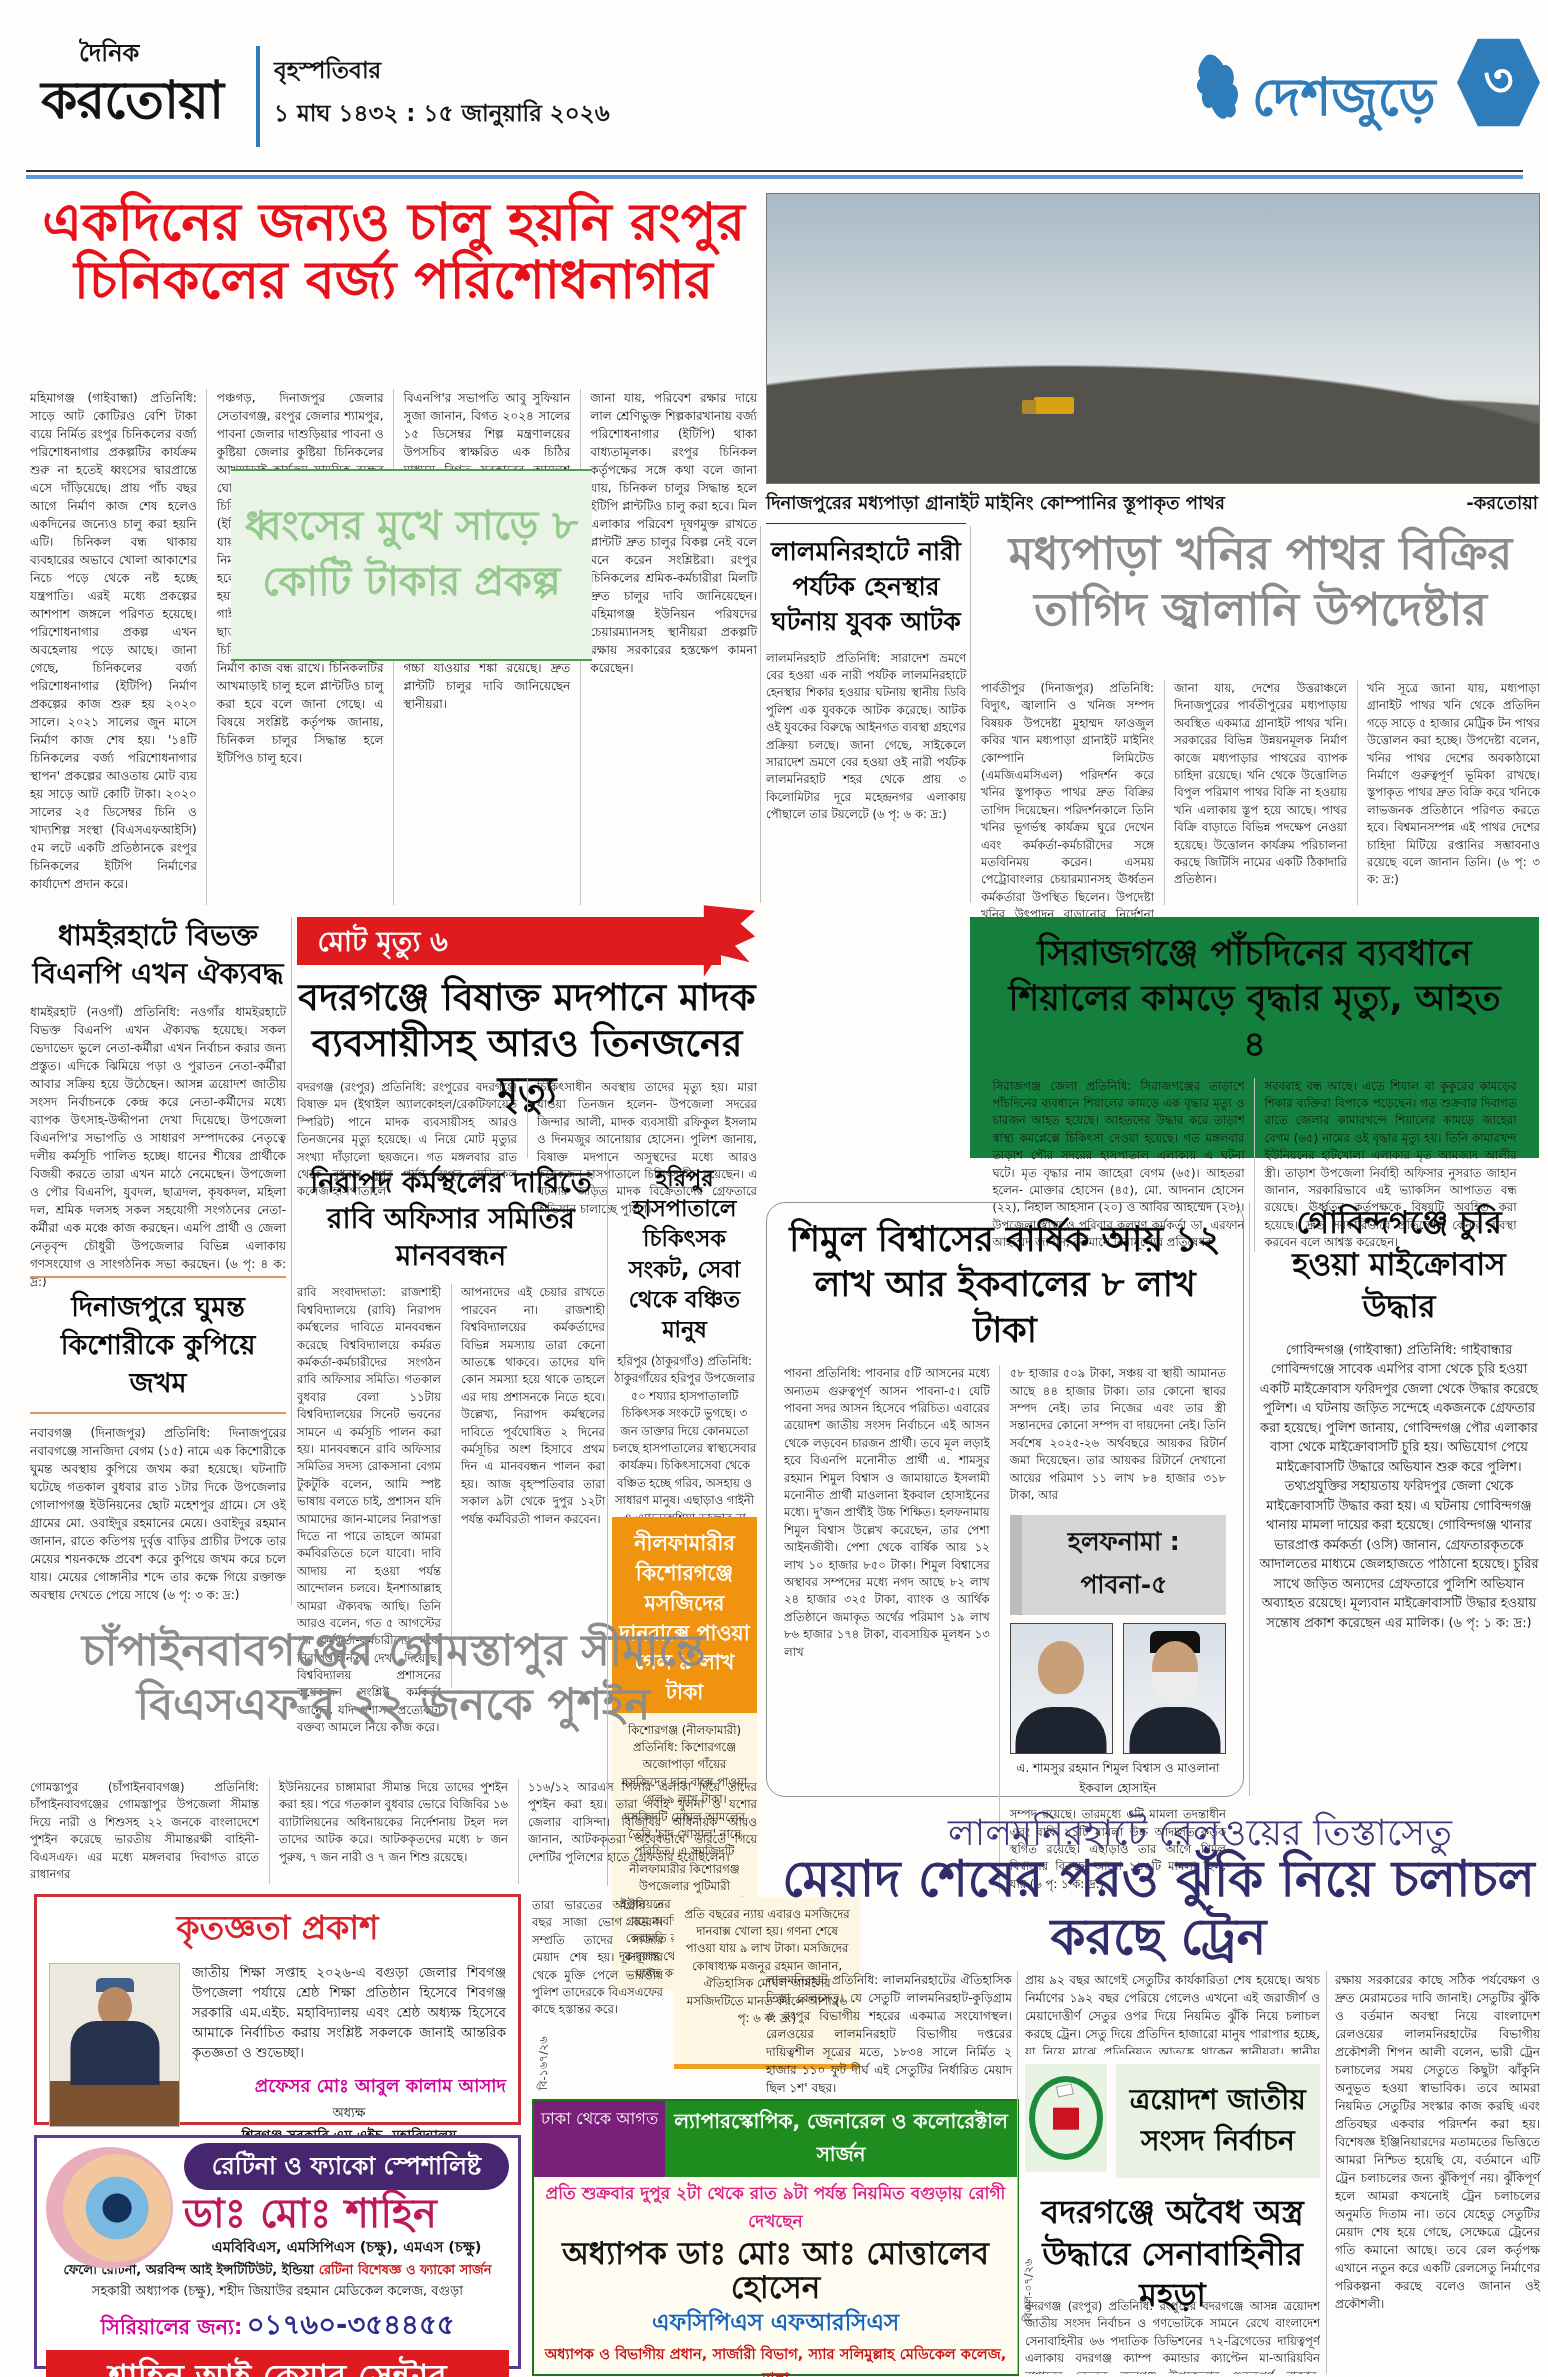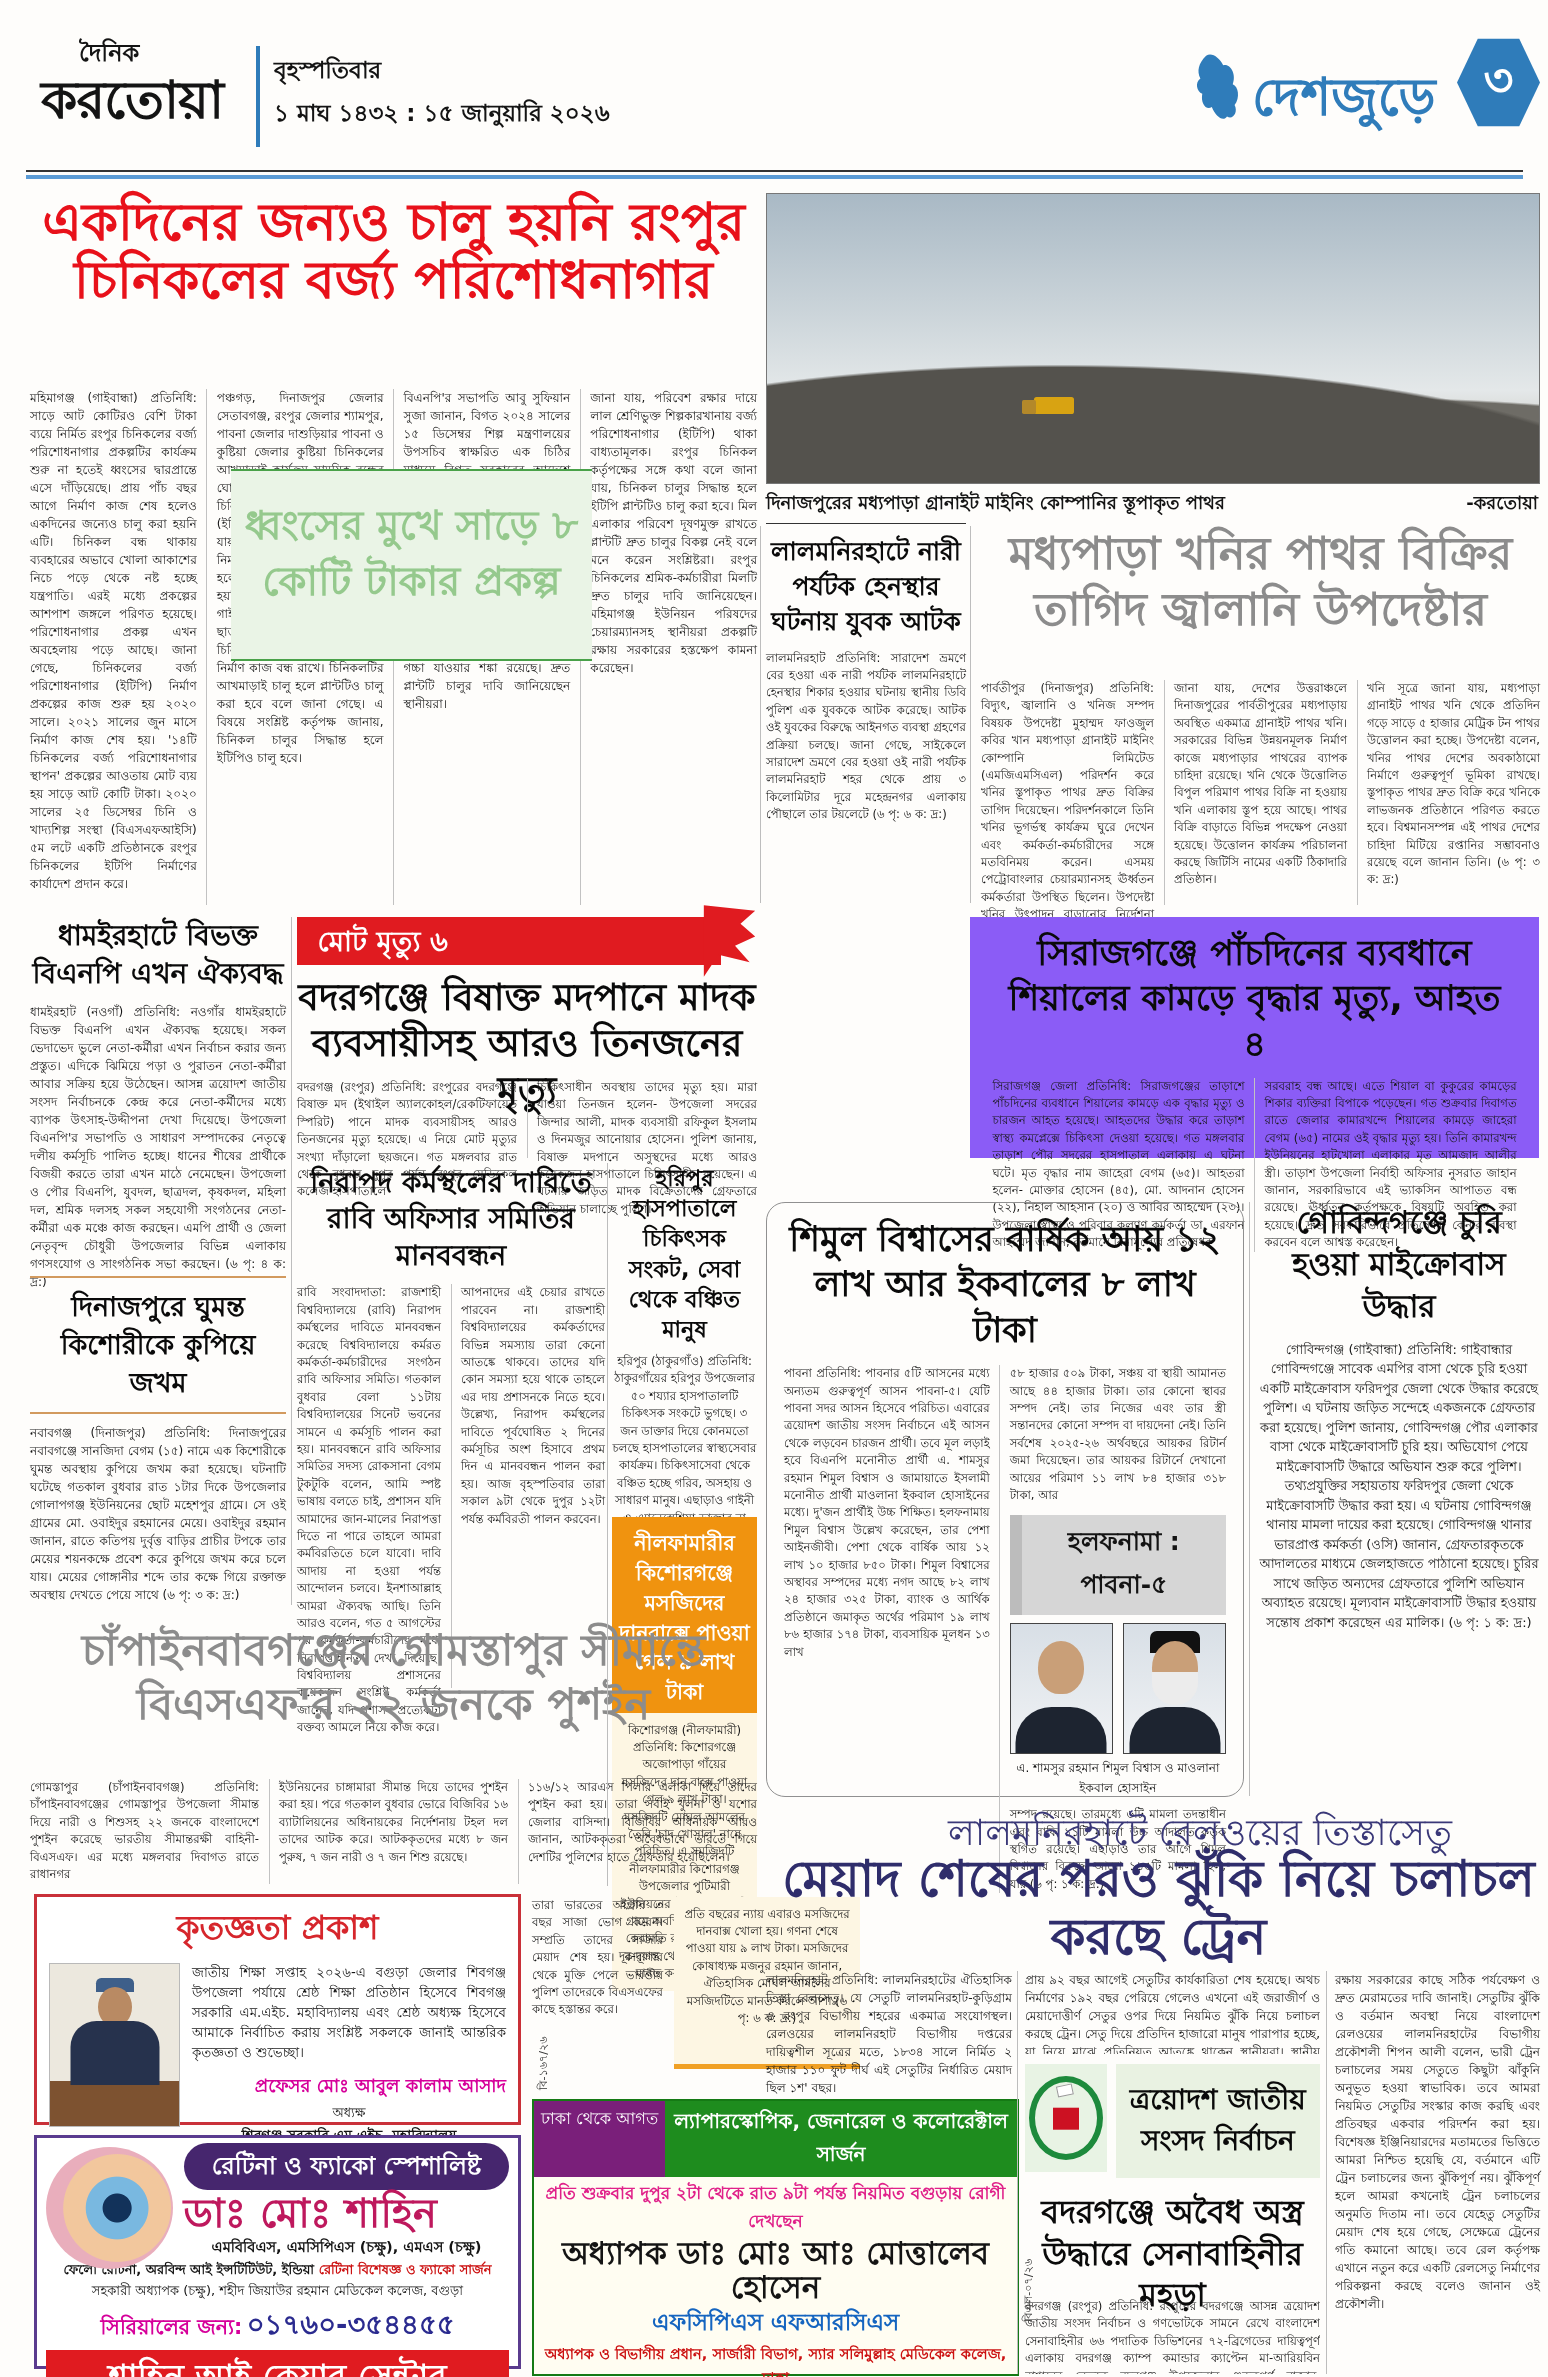--- a/index.html
+++ b/index.html
@@ -16,21 +16,21 @@
   .hex{clip-path:polygon(25% 3%,75% 3%,100% 50%,75% 97%,25% 97%,0% 50%);background:#2f7cba;display:flex;align-items:center;justify-content:center;color:#fff;font-weight:bold;}
   
   .photo{background:
     radial-gradient(ellipse 150% 100% at 38% 112%, #54524d 0 52%, rgba(0,0,0,0) 53%),
     radial-gradient(ellipse 130% 85% at 78% 118%, #6e6c66 0 55%, rgba(0,0,0,0) 56%),
     linear-gradient(#a9b9c5 0%, #ccd5da 42%, #e4e8e9 68%, #b7b1a4 100%);
     border:0.9px solid #777;}
   .truck{position:absolute;width:40px;height:17px;background:#d8a312;border-radius:2.6px;}
   .truck:before{content:"";position:absolute;left:-12px;top:3.4px;width:13.8px;height:13.8px;background:#b3882a;border-radius:1.7px;}
   .greenbox{background:#eaf4e6;border-top:2.6px solid #49a149;border-bottom:2.6px solid #49a149;color:#95c98d;font-weight:bold;text-align:center;}
-  .bluebox{background:#8b5cf6;}
+  .bluebox{background:#15803d;}
   .orangebox{background:#f0930f;color:#fff;font-weight:bold;text-align:center;}
   .creambox{background:#fdf6e3;}
   .banner-red{background:#e01b20;color:#fff;font-weight:bold;}
   .halaf{background:#d6d6d6;font-weight:bold;text-align:center;box-shadow:-12px 0 0 #bcbcbc;}
   .portrait{width:101px;height:129px;border:0.9px solid #444;position:relative;background:linear-gradient(#d8dfe6,#f1f3f5);overflow:hidden;flex:none;}
   .p-head{position:absolute;left:50%;top:17px;transform:translateX(-50%);width:46px;height:53px;background:#c99f78;border-radius:50% 50% 46% 46%;}
   .p-body{position:absolute;left:50%;bottom:-8.6px;transform:translateX(-50%);width:91px;height:55px;background:#1d2430;border-radius:36px 36px 0 0;}
   .p-cap{position:absolute;left:50%;top:6.9px;transform:translateX(-50%);width:50px;height:22.4px;background:#111;border-radius:6.9px 6.9px 0 0;}
   .p-beard{position:absolute;left:50%;top:48px;transform:translateX(-50%);width:46px;height:33px;background:#ececec;border-radius:0 0 22.4px 22.4px;}
   .gphoto{width:129px;height:162px;border:1.7px solid #b9b9b9;position:relative;background:linear-gradient(#ece8de 0 72%,#7d5230 72% 100%);overflow:hidden;flex:none;}

